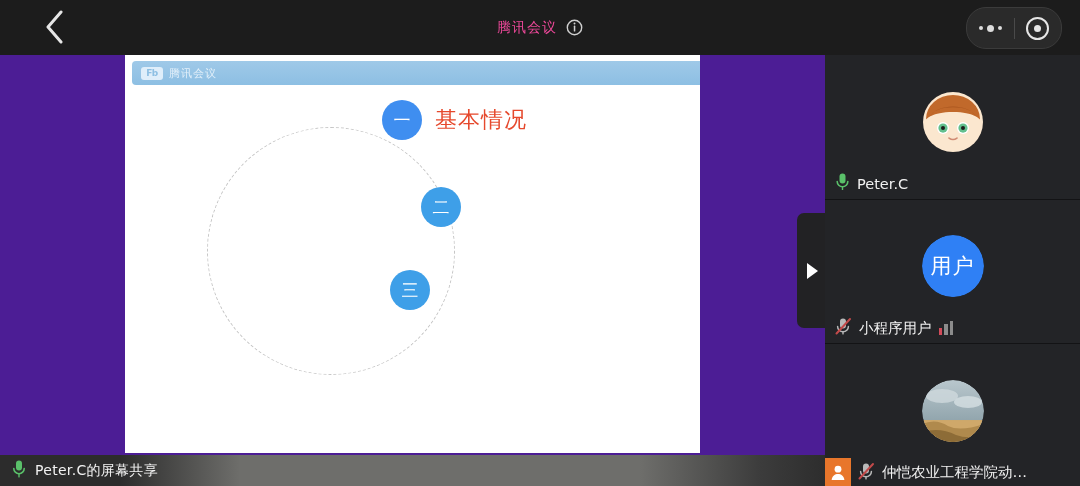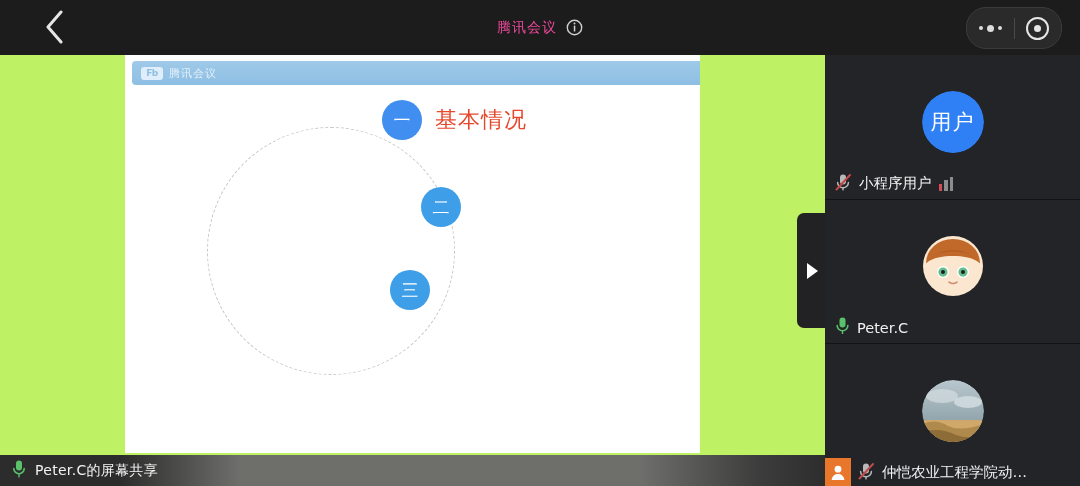--- a/index.html
+++ b/index.html
@@ -22,21 +22,21 @@
   .capsule .half{flex:1;display:flex;align-items:center;justify-content:center;height:100%;}
   .capsule .sep{width:1px;height:21px;background:#4a4a4a;}
   .dots{display:flex;align-items:center;gap:4px;}
   .dots i{display:block;border-radius:50%;background:#dcdcdc;}
   .dots i.s{width:4px;height:4px;}
   .dots i.m{width:7px;height:7px;}
   .target{width:19px;height:19px;border-radius:50%;border:2.5px solid #e6e6e6;display:flex;align-items:center;justify-content:center;}
   .target b{display:block;width:7px;height:7px;border-radius:50%;background:#e6e6e6;}
 
   
-  .stage{position:absolute;left:0;top:55px;width:825px;height:431px;background:#bef264;}
+  .stage{position:absolute;left:0;top:55px;width:825px;height:431px;background:#4c1d95;}
   .slide{position:absolute;left:125px;top:0;width:575px;height:398px;background:#fff;overflow:hidden;}
   .slide-banner{position:absolute;left:7px;top:6px;width:562px;height:24px;border-radius:4px;
     background:linear-gradient(180deg,#9fc9e8,#8dbfe3);display:flex;align-items:center;padding-left:9px;gap:6px;}
   .fb-logo{width:22px;height:13px;border-radius:3px;background:#dfeefa;color:#8dbfe3;font-size:9px;
     font-weight:bold;display:flex;align-items:center;justify-content:center;letter-spacing:-.5px;}
   .banner-text{color:#e8f3fb;font-size:11px;letter-spacing:1px;opacity:.95;}
 
   .diagram{position:absolute;left:0;top:34px;width:575px;height:364px;}
   .orbit{position:absolute;left:82px;top:38px;width:246px;height:246px;border-radius:50%;
     border:1.5px dashed #c6c6c6;}
@@ -173,42 +173,20 @@
         <rect x="6.3" y="14.4" width="1.4" height="4" fill="#5ac16a"></rect>
       </svg>
     </span>
     <span class="share-text">Peter.C的屏幕共享</span>
   </div>
 
   <div class="rail">
 
     <div class="tile">
       <div class="tile-av">
-        <span class="av-initials">用户</span>
-      </div>
-      <div class="nameplate" style="padding-left:10px;">
-        <span>
-          <svg width="17" height="18" viewBox="0 0 17 18">
-            <rect x="5" y="1.5" width="6" height="10" rx="3" fill="#b9b9b9"></rect>
-            <path d="M2.6 9.4a5.4 5.4 0 0 0 10.8 0" fill="none" stroke="#b9b9b9" stroke-width="1.5" stroke-linecap="round"></path>
-            <rect x="7.3" y="14.2" width="1.4" height="3.2" fill="#b9b9b9"></rect>
-            <path d="M1.5 16.5 L15 2" stroke="#c24a4a" stroke-width="2" stroke-linecap="round"></path>
-          </svg>
-        </span>
-        <span class="pname">小程序用户</span>
-        <span class="sigbars">
-          <i class="a"></i>
-            <i class="b"></i>
-            <i class="c"></i>
-        </span>
-      </div>
-    </div>
-
-    <div class="tile">
-      <div class="tile-av">
         <svg width="62" height="62" viewBox="0 0 62 62">
           <circle cx="31" cy="31" r="30" fill="#fbe7cf"></circle>
           <path d="M4 28a27 24 0 0 1 54 0c0 2-3-7-27-7S4 30 4 28z" fill="#c1692b"></path>
           <path d="M8 26c6-14 40-14 46 0-4-13-42-13-46 0z" fill="#a8551f"></path>
           <circle cx="21" cy="37" r="6" fill="#fff"></circle>
           <circle cx="41" cy="37" r="6" fill="#fff"></circle>
           <circle cx="21" cy="37" r="4.6" fill="#63c08e"></circle>
           <circle cx="41" cy="37" r="4.6" fill="#63c08e"></circle>
           <circle cx="21" cy="37" r="2" fill="#1d1d1d"></circle>
           <circle cx="41" cy="37" r="2" fill="#1d1d1d"></circle>
@@ -217,20 +195,42 @@
       </div>
       <div class="nameplate" style="padding-left:10px;">
         <span>
           <svg width="15" height="20" viewBox="0 0 15 20">
             <rect x="4.5" y="1.5" width="6" height="10" rx="3" fill="#5ac16a"></rect>
             <path d="M2.2 9.5a5.3 5.3 0 0 0 10.6 0" fill="none" stroke="#5ac16a" stroke-width="1.6" stroke-linecap="round"></path>
             <rect x="6.8" y="14.4" width="1.4" height="3.6" fill="#5ac16a"></rect>
           </svg>
         </span>
         <span class="pname">Peter.C</span>
+      </div>
+    </div>
+
+    <div class="tile">
+      <div class="tile-av">
+        <span class="av-initials">用户</span>
+      </div>
+      <div class="nameplate" style="padding-left:10px;">
+        <span>
+          <svg width="17" height="18" viewBox="0 0 17 18">
+            <rect x="5" y="1.5" width="6" height="10" rx="3" fill="#b9b9b9"></rect>
+            <path d="M2.6 9.4a5.4 5.4 0 0 0 10.8 0" fill="none" stroke="#b9b9b9" stroke-width="1.5" stroke-linecap="round"></path>
+            <rect x="7.3" y="14.2" width="1.4" height="3.2" fill="#b9b9b9"></rect>
+            <path d="M1.5 16.5 L15 2" stroke="#c24a4a" stroke-width="2" stroke-linecap="round"></path>
+          </svg>
+        </span>
+        <span class="pname">小程序用户</span>
+        <span class="sigbars">
+          <i class="a"></i>
+            <i class="b"></i>
+            <i class="c"></i>
+        </span>
       </div>
     </div>
 
     <div class="tile">
       <div class="tile-av">
         <svg width="62" height="62" viewBox="0 0 62 62">
           <defs>
             <clipPath id="c1">
                 <circle cx="31" cy="31" r="31"></circle>
               </clipPath>

